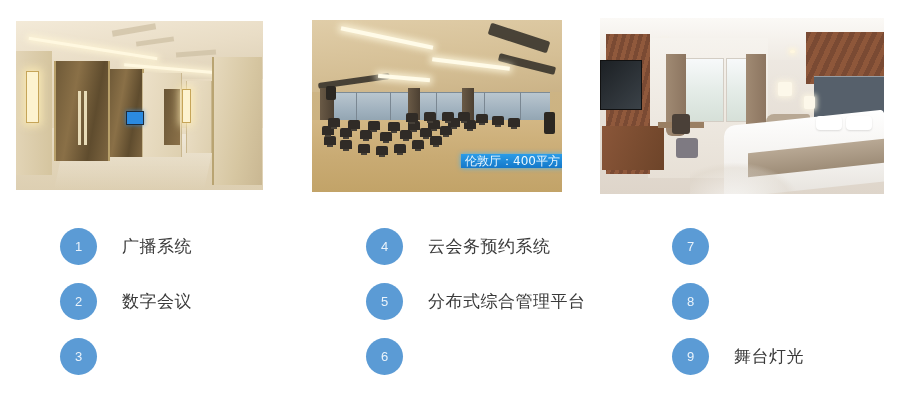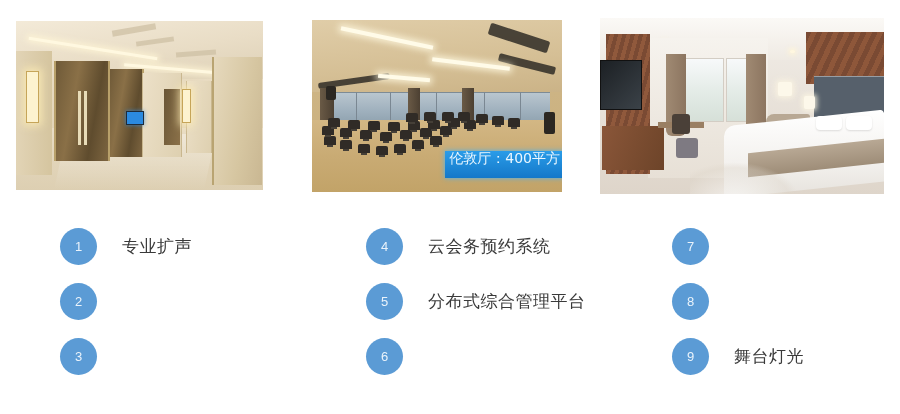--- a/index.html
+++ b/index.html
@@ -167,25 +167,25 @@
     position:absolute; width:12px; height:9px;
     background:#302b26; border-radius:2px 2px 0 0;
     box-shadow: 0 5px 0 -3px #453f37;
   }
   #photo-2 .spk {
     position:absolute; width:10px; height:14px; background:#2b2722; border-radius:2px;
   }
   #photo-2 .sp1 { left:14px; top:66px; }
   #photo-2 .sp2 { left:232px; top:92px; height:22px; width:11px; }
   #photo-2 .badge {
-    position:absolute; right:-2px; bottom:14px;
-    height:27px; padding:0 4px;
+    position:absolute; right:-2px; bottom:24px;
+    height:14px; padding:0 4px;
     background: linear-gradient(180deg,#2a9ce8,#1478c9);
     color:#eaf7ff;
-    font-size:14px; line-height:14px; white-space:nowrap;
+    font-size:12px; line-height:14px; white-space:nowrap;
     font-family:"DejaVu Sans", sans-serif;
     letter-spacing:0px;
     overflow:hidden;
     box-shadow:0 0 5px rgba(60,180,255,.9);
   }
 
   
   #photo-3 { left: 600px; top: 18px; width: 284px; height: 176px; }
   #photo-3 .room {
     position:absolute; inset:0;
@@ -470,24 +470,25 @@
       </div>
     </div>
 
   </div>
 
   <div class="list-grid">
 
     <div class="column" id="column-1">
       <div class="list-item row-1">
         <div class="badge-num">1</div>
-        <div class="item-label">专业扩声</div>
+        <div class="item-label">广播系统</div>
       </div>
       <div class="list-item row-2">
         <div class="badge-num">2</div>
+        <div class="item-label">数字会议</div>
       </div>
       <div class="list-item row-3">
         <div class="badge-num">3</div>
       </div>
     </div>
 
     <div class="column" id="column-2">
       <div class="list-item row-1">
         <div class="badge-num">4</div>
         <div class="item-label">云会务预约系统</div>

